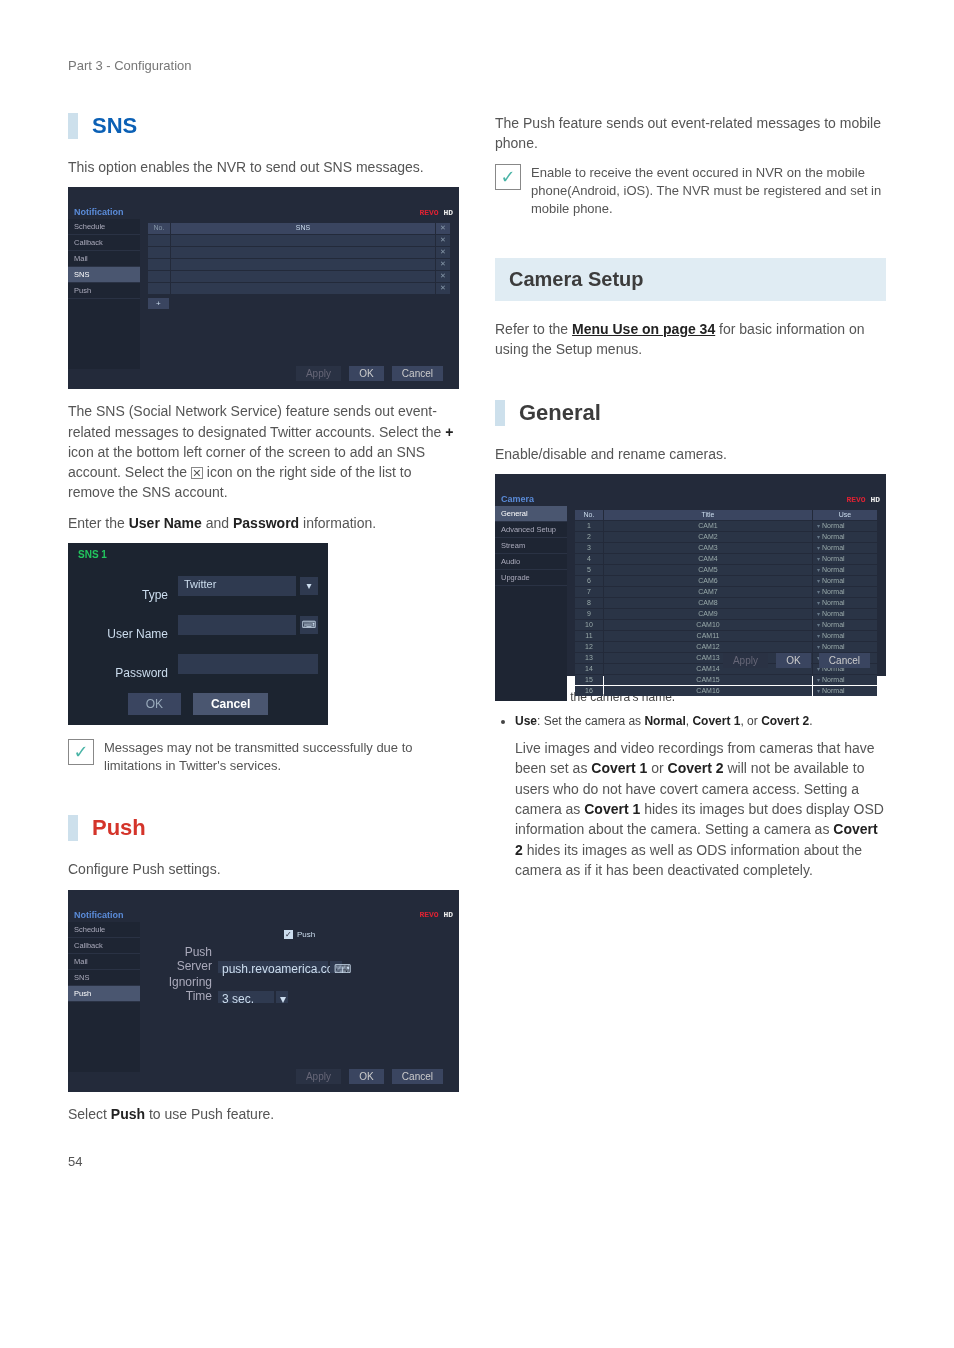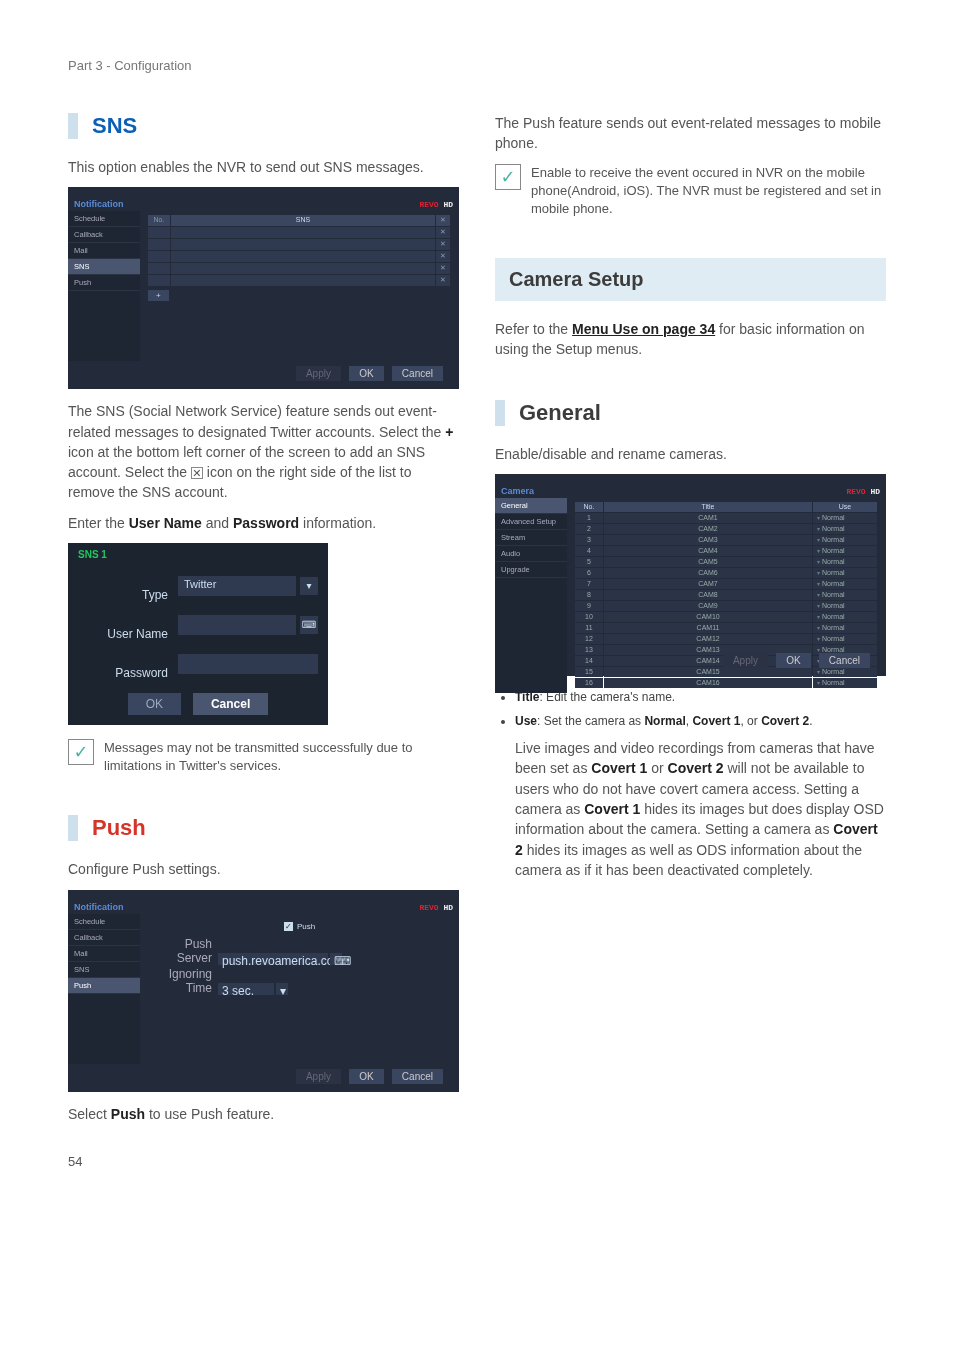--- a/index.html
+++ b/index.html
@@ -62,21 +62,21 @@
   .app {
     background: #232a3a;
     color: #9aa;
     font-size: 8px;
     margin: 8px 0 12px 0;
     position: relative;
     width: 100%;
   }
   .app-header {
     color:#5a8bd8; font-weight:bold; font-size:9px;
-    padding:12px 6px 2px 6px; display:flex; justify-content:space-between; align-items:flex-end;
+    padding:20px 6px 2px 6px; display:flex; justify-content:space-between; align-items:center;
   }
   .app-header .brand { color:#d23; font-size:8px;font-family:Liberation Mono, monospace; }
   .app-header .brand .hd { color:#eee; }
   .app-body { display:flex; min-height:150px; }
   .app-side { width:72px; background:#1e2533; display:flex; flex-direction:column;}
   .app-side .item { padding:3px 6px; color:#aab; font-size:7.5px; border-bottom:1px solid #2a3244;}
   .app-side .item.sel { background:#4a5670; color:#fff; }
   .app-main { flex:1; padding:4px 8px; position:relative; }
   .app-footer { text-align:right; padding:4px 8px; }
   .app-btn { display:inline-block; background:#3a4560; color:#ccc; font-size:10px; padding:2px 10px; margin-left:6px;}

